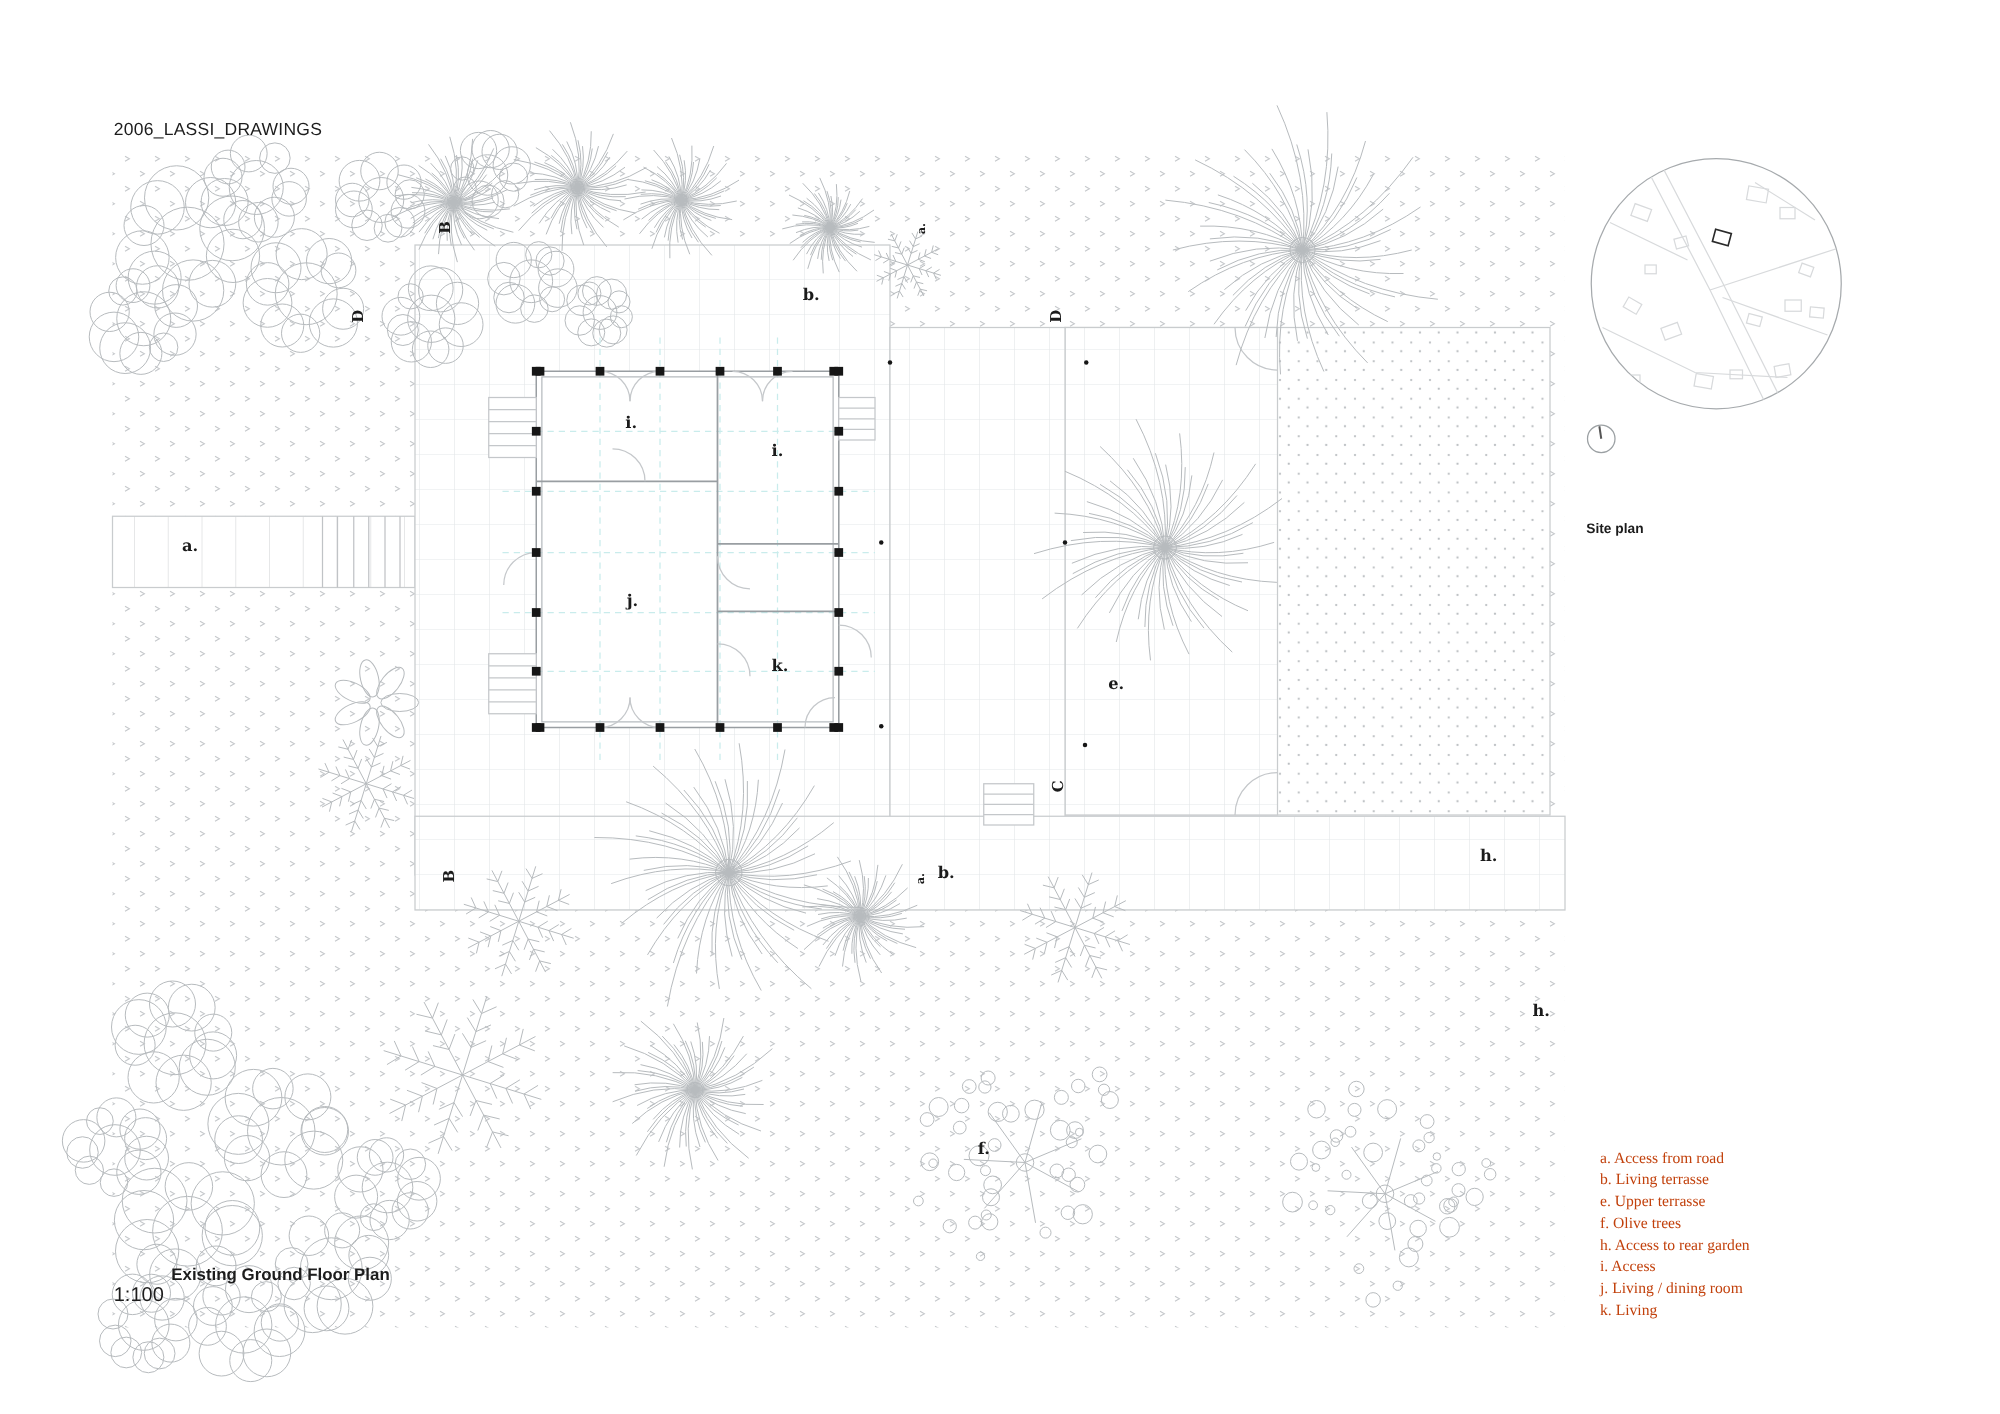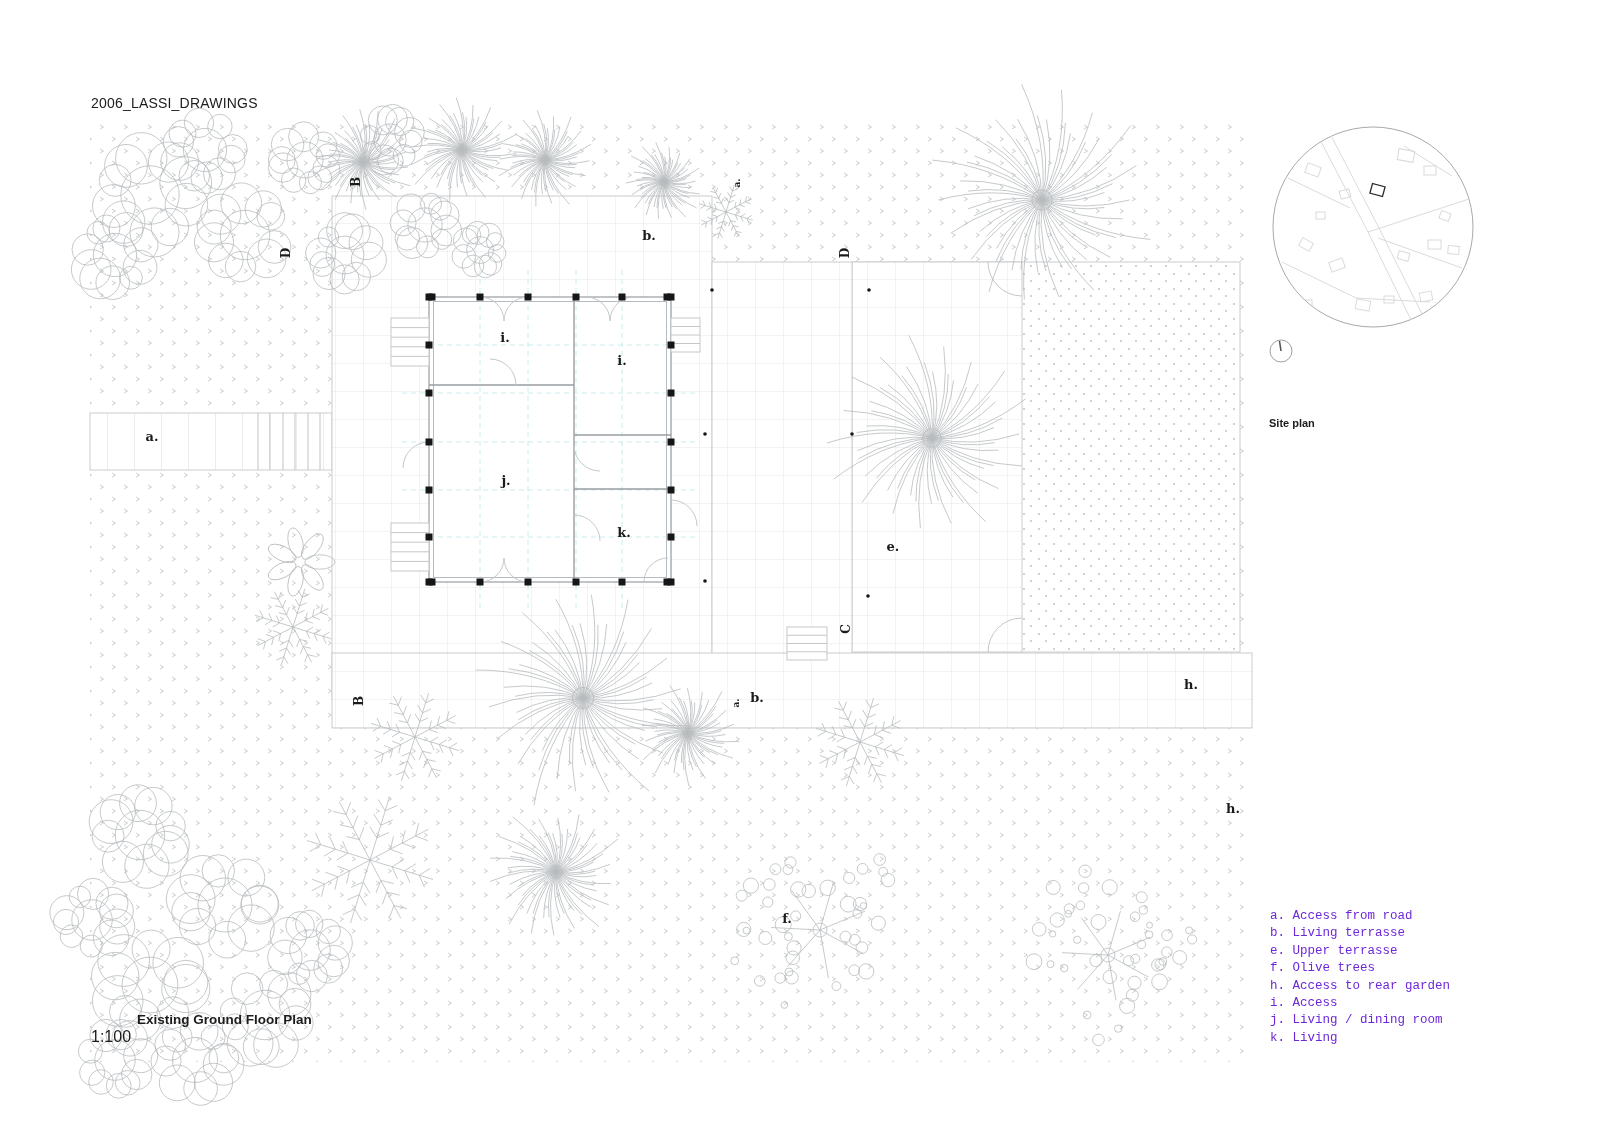--- a/index.html
+++ b/index.html
@@ -4,22 +4,22 @@
 <style>
   html,body{margin:0;padding:0;background:#fff;}
   .page{position:relative;width:1600px;height:1131px;background:#ffffff;overflow:hidden;
         font-family:"Liberation Sans",sans-serif;color:#1c1c1c;}
   .doc-title{position:absolute;left:91px;top:86px;font-size:14px;font-weight:normal;letter-spacing:.2px;}
   svg.plan{position:absolute;left:0;top:0;}
   .plan-title-block{position:absolute;left:91px;top:1011px;line-height:17px;}
   .plan-title-block .t1{font-size:13.5px;font-weight:bold;margin-left:46px;}
   .plan-title-block .t2{font-size:16px;font-weight:normal;}
   .siteplan-label{position:absolute;left:1269px;top:369px;font-size:11px;font-weight:bold;margin-top:48px;}
-  .legend{position:absolute;left:1268px;top:906px;font-family:Liberation Mono, monospace;
-          font-size:12.5px;line-height:17.4px;color:#6d28d9;list-style:none;margin:2px;padding:0;}
+  .legend{position:absolute;left:1268px;top:906px;font-family:Liberation Serif, serif;
+          font-size:12.5px;line-height:17.4px;color:#c2410c;list-style:none;margin:12px;padding:0;}
 </style>
 </head>
 <body>
 
 <div class="page">
   <svg class="plan" id="plansvg" width="1600" height="1131" viewBox="0 0 1600 1131">
       <defs>
         <pattern id="dots" width="24" height="24" patternUnits="userSpaceOnUse">
           <path d="M4 5 l3.5 2 -3.5 2" stroke="#c6c9cc" stroke-width="0.9" fill="none"></path>
           <path d="M16 17 l3.5 2 -3.5 2" stroke="#c6c9cc" stroke-width="0.9" fill="none"></path>

